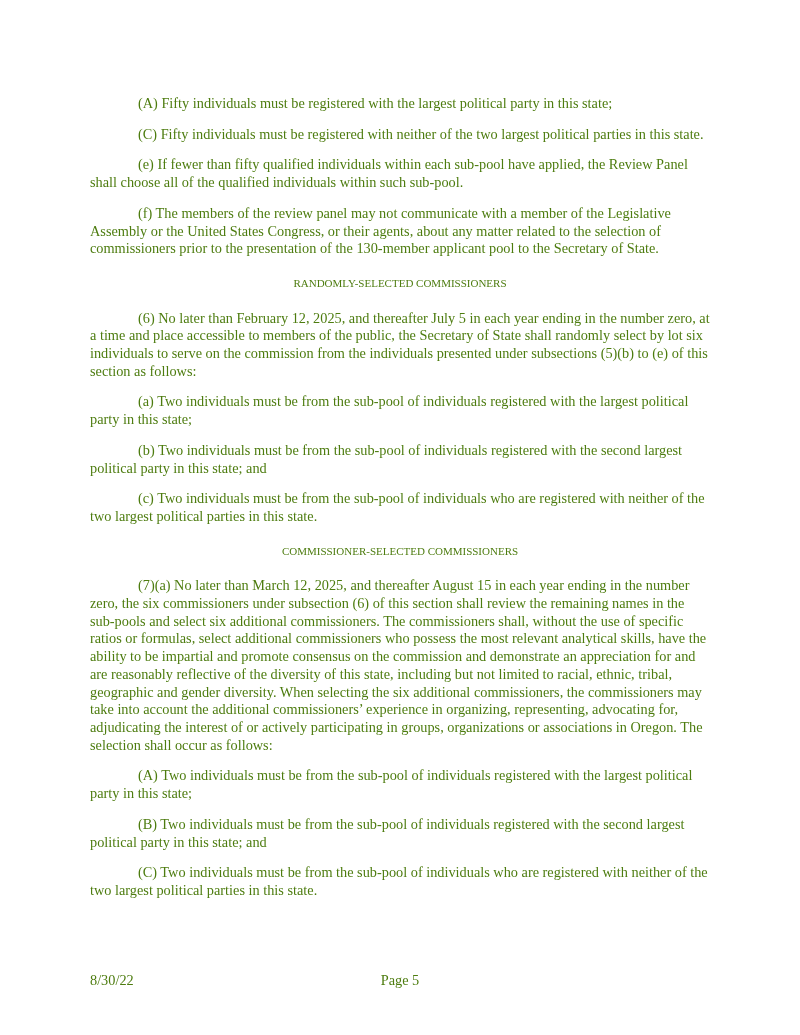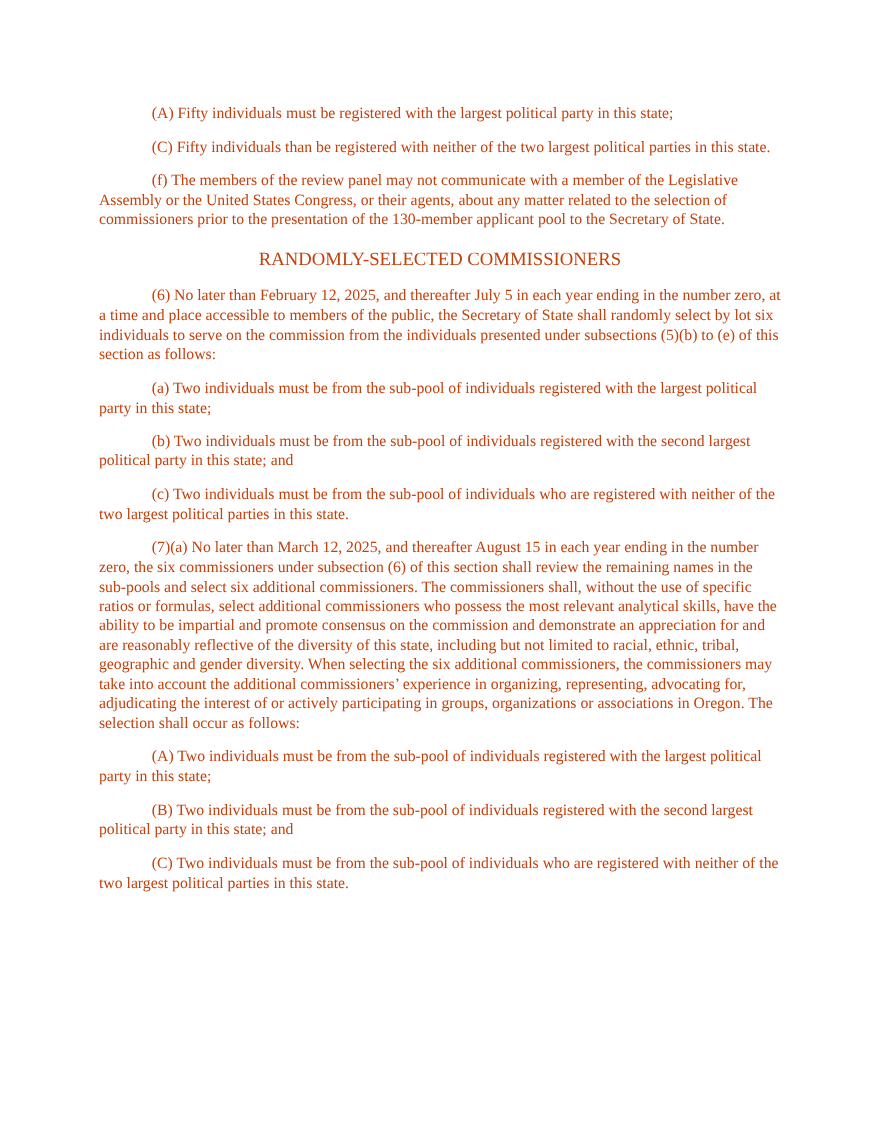--- a/index.html
+++ b/index.html
@@ -7,37 +7,37 @@
     padding: 0;
     background: #ffffff;
   }
   .page {
     position: relative;
     width: 800px;
     height: 1035px;
     background: #ffffff;
     overflow: hidden;
     font-family: "Liberation Serif", "DejaVu Serif", serif;
-    color: #c2410c;
+    color: #4d7c0f;
   }
   .doc-body {
     position: absolute;
     left: 90px;
     top: 95px;
     width: 620px;
     font-size: 14.3px;
     line-height: 17.7px;
     text-align: left;
   }
   .doc-body p.paragraph {
     margin: 0 0 13px 0;
     text-indent: 48px;
   }
   .doc-body h2.heading {
-    font-size: 17px;
+    font-size: 11px;
     font-weight: 400;
     line-height: 17.7px;
     text-align: center;
     text-indent: 0;
     margin: 17px 0;
     letter-spacing: 0;
   }
   .footer {
     position: absolute;
     left: 90px;
@@ -55,25 +55,31 @@
     right: 0;
     text-align: center;
   }
 </style>
 </head>
 <body>
 
 <div class="page">
   <div class="doc-body" id="document-body">
       <p class="paragraph">(A) Fifty individuals must be registered with the largest political party in this state;</p>
-      <p class="paragraph">(C) Fifty individuals than be registered with neither of the two largest political parties in this state.</p>
+      <p class="paragraph">(C) Fifty individuals must be registered with neither of the two largest political parties in this state.</p>
+      <p class="paragraph">(e) If fewer than fifty qualified individuals within each sub-pool have applied, the Review Panel shall choose all of the qualified individuals within such sub-pool.</p>
       <p class="paragraph">(f) The members of the review panel may not communicate with a member of the Legislative Assembly or the United States Congress, or their agents, about any matter related to the selection of commissioners prior to the presentation of the 130-member applicant pool to the Secretary of State.</p>
       <h2 class="heading">RANDOMLY-SELECTED COMMISSIONERS</h2>
       <p class="paragraph">(6) No later than February 12, 2025, and thereafter July 5 in each year ending in the number zero, at a time and place accessible to members of the public, the Secretary of State shall randomly select by lot six individuals to serve on the commission from the individuals presented under subsections (5)(b) to (e) of this section as follows:</p>
       <p class="paragraph">(a) Two individuals must be from the sub-pool of individuals registered with the largest political party in this state;</p>
       <p class="paragraph">(b) Two individuals must be from the sub-pool of individuals registered with the second largest political party in this state; and</p>
       <p class="paragraph">(c) Two individuals must be from the sub-pool of individuals who are registered with neither of the two largest political parties in this state.</p>
+      <h2 class="heading">COMMISSIONER-SELECTED COMMISSIONERS</h2>
       <p class="paragraph">(7)(a) No later than March 12, 2025, and thereafter August 15 in each year ending in the number zero, the six commissioners under subsection (6) of this section shall review the remaining names in the sub-pools and select six additional commissioners. The commissioners shall, without the use of specific ratios or formulas, select additional commissioners who possess the most relevant analytical skills, have the ability to be impartial and promote consensus on the commission and demonstrate an appreciation for and are reasonably reflective of the diversity of this state, including but not limited to racial, ethnic, tribal, geographic and gender diversity. When selecting the six additional commissioners, the commissioners may take into account the additional commissioners’ experience in organizing, representing, advocating for, adjudicating the interest of or actively participating in groups, organizations or associations in Oregon. The selection shall occur as follows:</p>
       <p class="paragraph">(A) Two individuals must be from the sub-pool of individuals registered with the largest political party in this state;</p>
       <p class="paragraph">(B) Two individuals must be from the sub-pool of individuals registered with the second largest political party in this state; and</p>
       <p class="paragraph">(C) Two individuals must be from the sub-pool of individuals who are registered with neither of the two largest political parties in this state.</p>
     </div>
+  <div class="footer">
+    <span class="footer-date">8/30/22</span>
+    <span class="page-num">Page 5</span>
+  </div>
 </div>
 
 </body></html>

